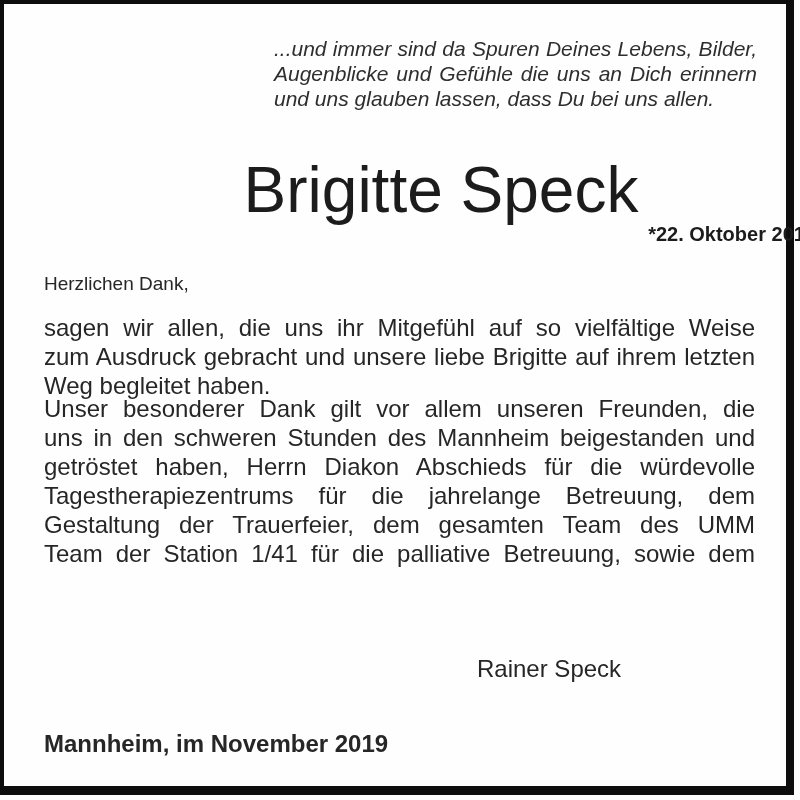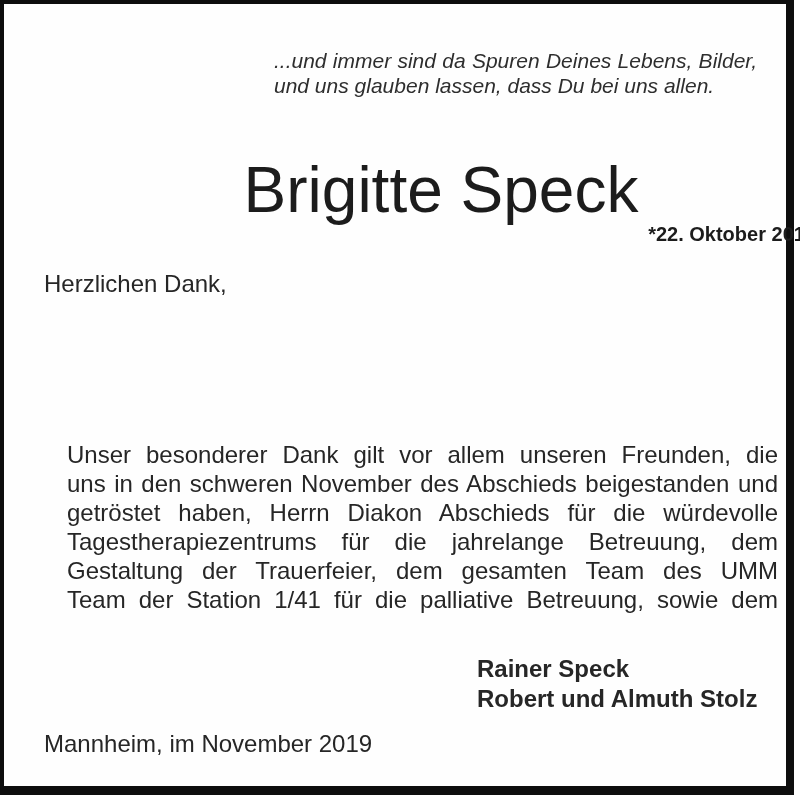--- a/index.html
+++ b/index.html
@@ -17,21 +17,20 @@
     box-sizing:border-box;
     border:solid #0d0d0d;
     border-width:4px 8px 9px 4px;
   }
   .block{position:absolute;}
   .epigraph{
     left:274px;top:36px;width:483px;
     font-style:italic;
     font-size:21px;line-height:25px;
     color:#2e2e2e;
-    margin-top:12px;
   }
   .just{text-align:justify;text-align-last:justify;text-justify:inter-word;}
   .deceased-name{
     left:0;top:150px;width:788px;
     padding-left:4px;box-sizing:border-box;
     text-align:center;
     font-size:64px;line-height:80px;
     color:#1c1c1c;
     white-space:nowrap;
     margin-left:45px;
@@ -39,65 +38,70 @@
   .death-date{
     left:16px;top:219px;width:800px;
     padding-left:4px;box-sizing:border-box;
     text-align:right;
     font-size:20px;line-height:30px;
     font-weight:bold;
     color:#1c1c1c;
   }
   .salutation{
     left:44px;top:269px;
-    font-size:24px;line-height:29px;
+    font-size:19px;line-height:29px;
   }
   .para{
     left:44px;width:711px;
     font-size:24px;line-height:29px;
   }
   .p1{top:313px;}
-  .p2{top:440px;margin-left:23px;}
+  .p2{top:394px;}
   .names{
     left:477px;top:654px;
-    font-size:24px;line-height:30px;font-weight:bold;
+    font-size:24px;line-height:30px;
   }
   .closing{
     left:44px;top:729px;
-    font-size:24px;line-height:29px;
+    font-size:24px;line-height:29px;font-weight:bold;
   }
 </style>
 </head>
 <body>
 
 <div class="canvas">
 
   <div class="frame"></div>
 
   <div class="block epigraph">
     <div class="just">...und immer sind da Spuren Deines Lebens, Bilder,</div>
+    <div class="just">Augenblicke und Gefühle die uns an Dich erinnern</div>
     <div>und uns glauben lassen, dass Du bei uns allen.</div>
   </div>
 
   <div class="block deceased-name">Brigitte Speck</div>
 
   <div class="block death-date">*22. Oktober 2019</div>
 
   <div class="block salutation">Herzlichen Dank,</div>
 
+  <div class="block para p1">
+    <div class="just">sagen wir allen, die uns ihr Mitgefühl auf so vielfältige Weise</div>
+    <div class="just">zum Ausdruck gebracht und unsere liebe Brigitte auf ihrem letzten</div>
+    <div>Weg begleitet haben.</div>
+  </div>
 
   <div class="block para p2">
     <div class="just">Unser besonderer Dank gilt vor allem unseren Freunden, die</div>
-    <div class="just">uns in den schweren November des Abschieds beigestanden und</div>
+    <div class="just">uns in den schweren Stunden des Mannheim beigestanden und</div>
     <div class="just">getröstet haben, Herrn Diakon Abschieds für die würdevolle</div>
     <div class="just">Tagestherapiezentrums für die jahrelange Betreuung, dem</div>
     <div class="just">Gestaltung der Trauerfeier, dem gesamten Team des UMM</div>
     <div class="just">Team der Station 1/41 für die palliative Betreuung, sowie dem</div>
   </div>
 
   <div class="block names">
     <div>Rainer Speck</div>
-    <div>Robert und Almuth Stolz</div>
   </div>
 
   <div class="block closing">Mannheim, im November 2019</div>
 
 </div>
 
 </body></html>

